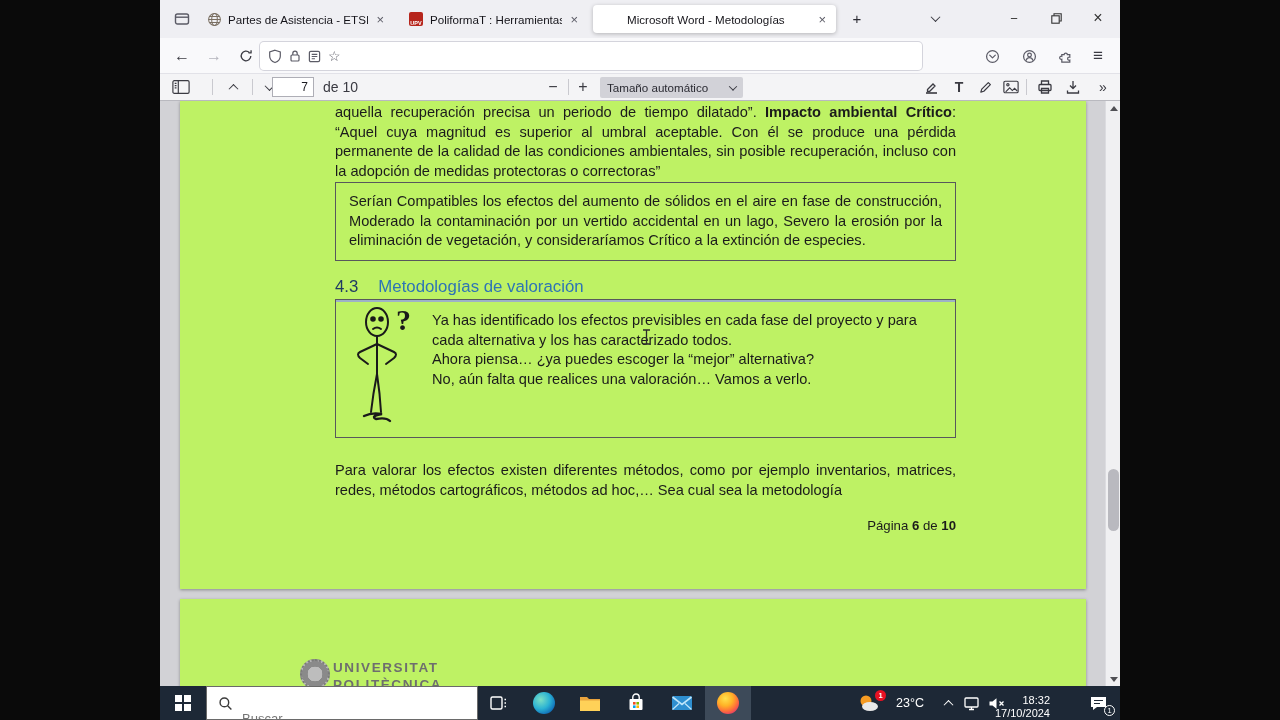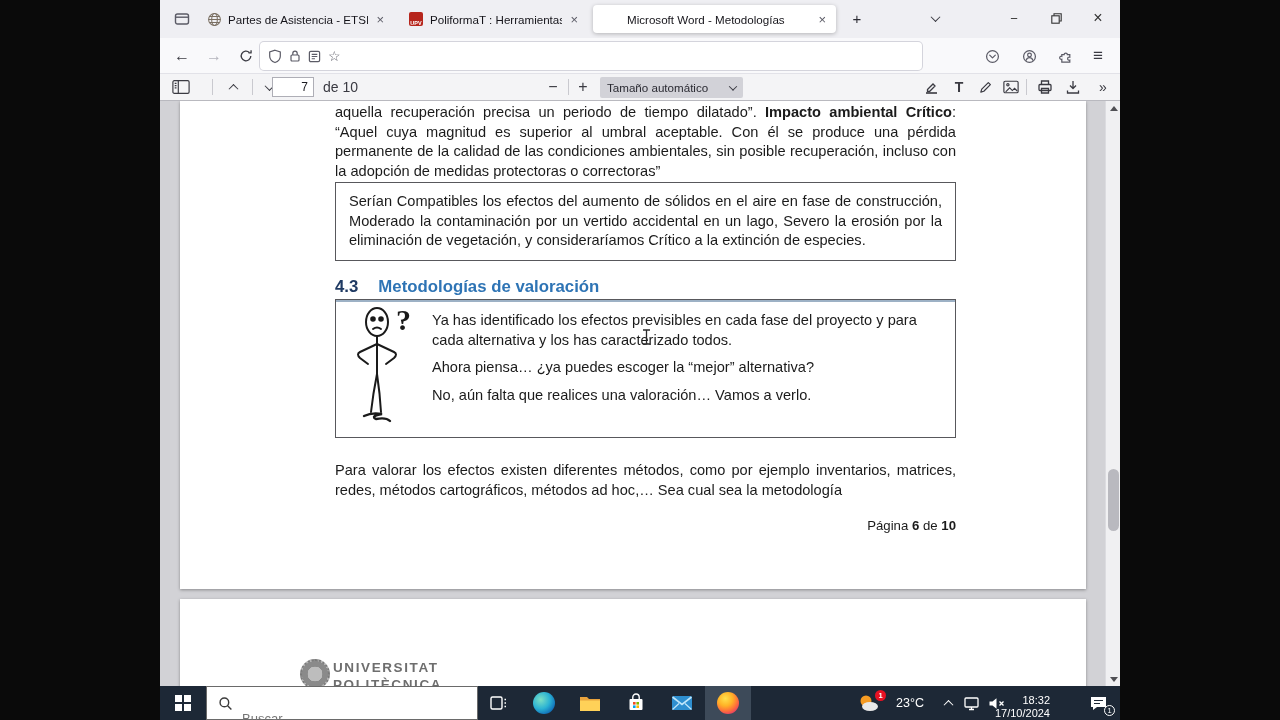--- a/index.html
+++ b/index.html
@@ -45,33 +45,33 @@
   .pdfsep { position:absolute; top:5px; width:1px; height:16px; background:#c9c9cf; }
   .pageinput { position:absolute; left:112px; top:3px; width:42px; height:20px; border:1px solid #aeaeb6; background:#fff;
                text-align:right; padding-right:5px; font-size:12px; color:#1c1c22; font-family:"Liberation Sans",sans-serif; }
   .oflabel { position:absolute; left:163px; top:0; height:27px; line-height:27px; font-size:14px; color:#3a3a42; }
   .zoomselect { position:absolute; left:440px; top:3px; width:143px; height:21px; background:#d2d2d8; border-radius:2px;
                 display:flex; align-items:center; padding:0 7px; font-size:11.6px; color:#2b2b33; }
   .zoomselect .chev { margin-left:auto; width:6px; height:6px; }
 
   
   .content { position:absolute; top:101px; left:0; right:0; bottom:0; background:#d2d2d6; overflow:hidden; }
-  .page { position:absolute; left:20px; width:906px; background:#ffffff; box-shadow:0 1px 3px rgba(0,0,0,.35); }
+  .page { position:absolute; left:20px; width:906px; background:#bef264; box-shadow:0 1px 3px rgba(0,0,0,.35); }
   .page1 { top:0; height:488px; }
   .page2 { top:498px; height:190px; overflow:hidden; }
   .textcol { position:absolute; left:155px; width:621px; font-size:14.6px; line-height:19.5px; color:#1b1b1b; }
   .just { text-align:justify; }
   .border-box { border:1px solid #58585c; padding:9px 13px; }
   .doc-heading { position:absolute; left:155px; width:621px; display:flex; align-items:baseline;
-                 border-bottom:2px solid #9db1c5; padding-bottom:3px; font-weight:bold; font-size:16.8px; }
+                 border-bottom:2px solid #9db1c5; padding-bottom:3px; font-weight:normal; font-size:16.8px; }
   .doc-heading .num { color:#1f3a63; margin-right:20px; }
   .doc-heading .ttl { color:#2e74b5; }
   .fig-box { position:absolute; left:155px; width:621px; height:139px; border:1px solid #58585c; }
   .fig-text { position:absolute; left:96px; right:10px; top:11px; font-size:14.6px; line-height:19.5px; color:#1b1b1b; }
-  .fig-text p + p { margin-top:8px; }
+  .fig-text p + p { }
   .doc-footer { position:absolute; left:155px; width:621px; text-align:right; font-size:13.2px; color:#1b1b1b; }
   .doc-footer b { font-weight:bold; }
   .upv-logo { position:absolute; left:120px; top:60px; display:flex; gap:3px; align-items:flex-start; }
   .upv-seal { width:30px; height:30px; border-radius:50%;
               background:radial-gradient(circle at 50% 50%, #bdbdbd 0 40%, #8a8a8a 41% 70%, #b5b5b5 71%);
               border:2px dotted #7a7a7a; }
   .upv-name { font-size:13.5px; letter-spacing:1.6px; color:#6e6e6e; font-weight:bold; line-height:17px; }
   .scrollbar { position:absolute; right:0; top:0; width:15px; height:585px; background:#f0f0f2; border-left:1px solid #dcdce0; }
   .sb-arrow { position:absolute; left:0; width:15px; height:14px; display:flex; align-items:center; justify-content:center; }
   .sb-tri { width:0; height:0; border-left:4px solid transparent; border-right:4px solid transparent; }

